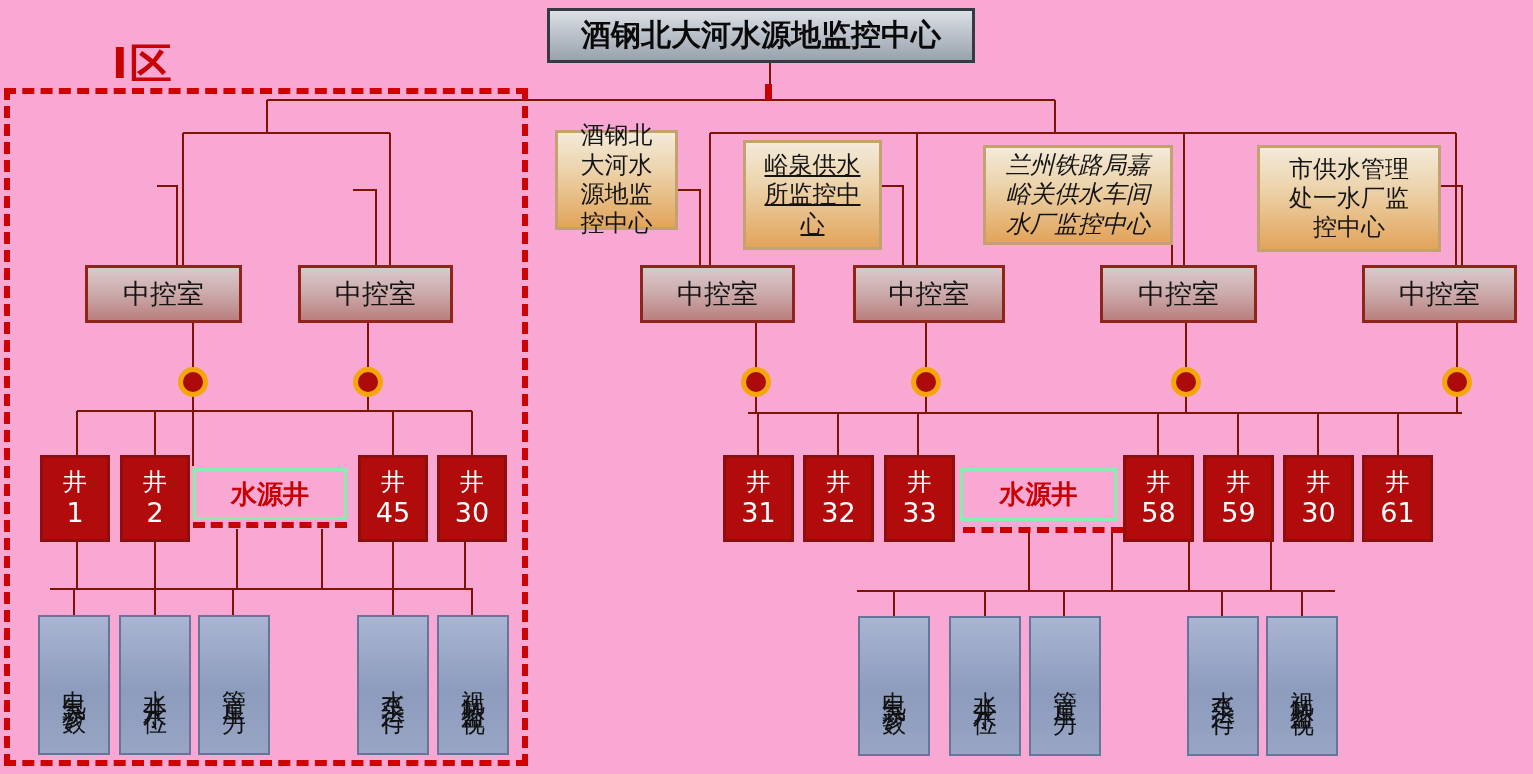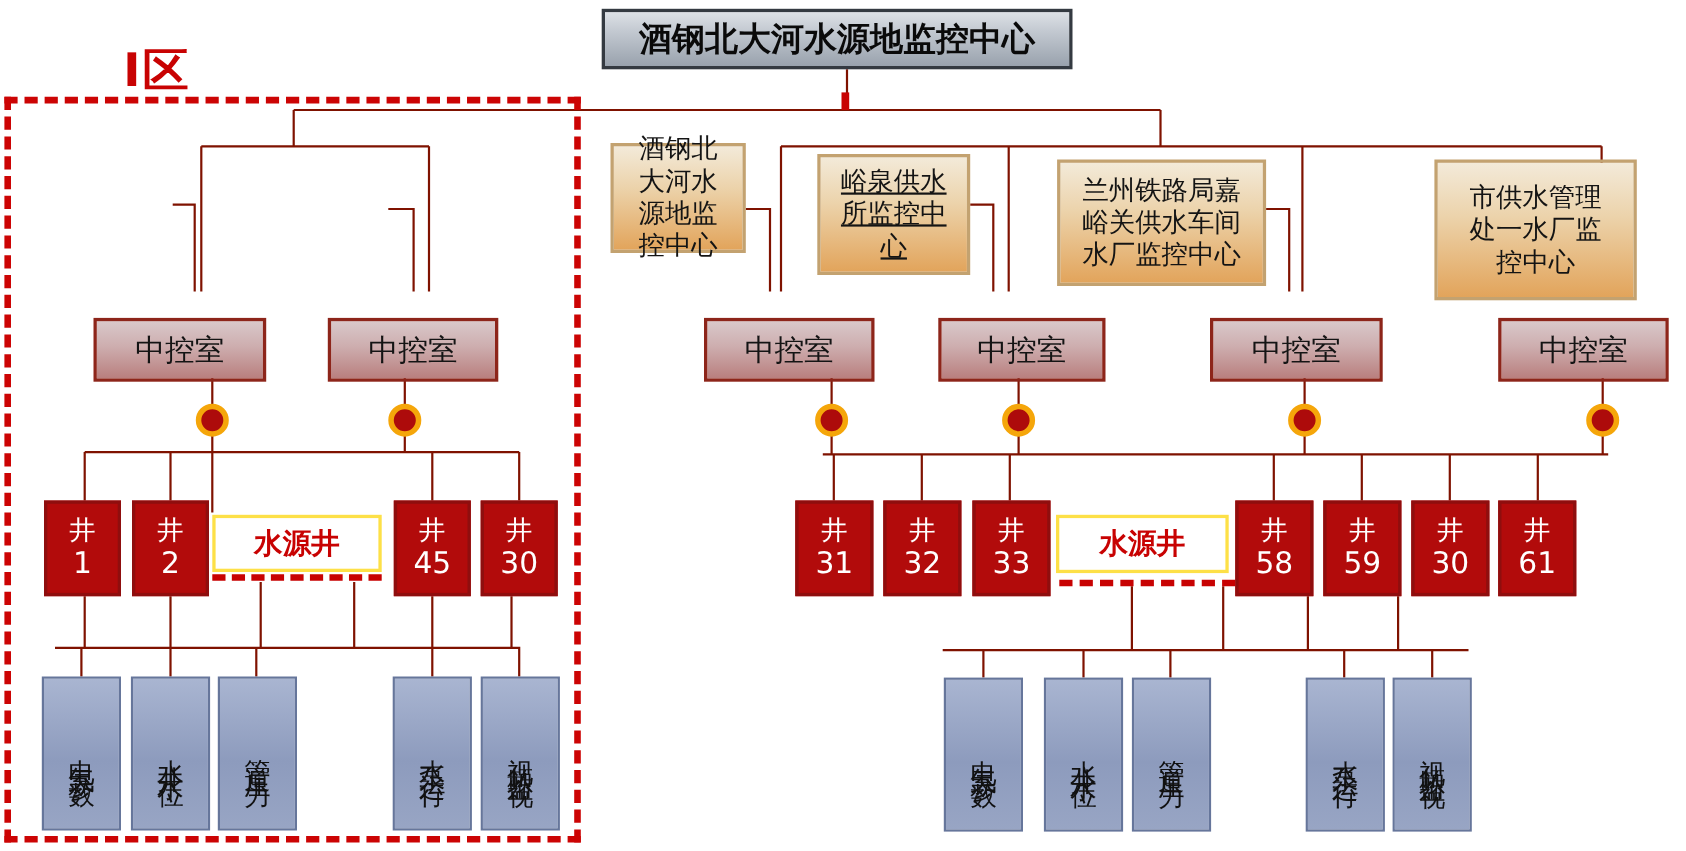--- a/index.html
+++ b/index.html
@@ -1,30 +1,30 @@
 <!DOCTYPE html>
 <html><head>
 <meta charset="utf-8">
 <style>
   html,body { margin:0; padding:0; background:#000; }
-  .stage { position:relative; width:1533px; height:774px; background:#ffffff;
+  .stage { position:relative; width:1533px; height:774px; background:#f9a8d4;
            font-family:"DejaVu Sans", sans-serif; overflow:hidden; }
   .wires { position:absolute; left:0; top:0; width:1533px; height:774px; }
   .box { position:absolute; box-sizing:border-box; display:flex;
          align-items:center; justify-content:center; text-align:center; }
   .title { border:3px solid #343a41; color:#0a0a0a; font-size:30px; font-weight:bold;
            background:linear-gradient(180deg,#dde1e6 0%,#c3c9d1 35%,#99a2ad 100%); }
   .mon { border:3px solid #c3a270; color:#141414; font-size:24px; line-height:1.22;
          background:linear-gradient(180deg,#f3ead9 0%,#ecd3ab 40%,#e2a45b 100%); }
   .ctrl { border:3px solid #8d251a; color:#141414; font-size:27px;
-          background:linear-gradient(180deg,#d9c8ca 0%,#cdadae 45%,#b97f7e 100%);margin-top:24px; }
+          background:linear-gradient(180deg,#d9c8ca 0%,#cdadae 45%,#b97f7e 100%); }
   .well { border:3px solid #8f0e0e; background:#b20b0b; color:#fff;
           flex-direction:column; font-size:24px; line-height:1.2; }
   .well .num { font-size:27px; }
-  .wsj { border:3px solid #fde047; color:#c80202; font-weight:bold; font-size:26px; }
+  .wsj { border:3px solid #86efac; color:#c80202; font-weight:bold; font-size:26px; }
   .wsj-dash { position:absolute; border-top:6px dashed #c80202; }
   .param { border:2px solid #66769b; color:#111; font-size:24px;
            writing-mode:vertical-rl; text-orientation:upright; letter-spacing:7px;
            background:linear-gradient(180deg,#a9b5d1 0%,#8d9bbd 55%,#98a5c4 100%); }
   .node { position:absolute; width:30px; height:30px; box-sizing:border-box;
           border:5px solid #f5a60a; background:#ad0b0b; border-radius:50%; }
   .zone { position:absolute; left:4px; top:88px; width:524px; height:678px;
           border:6px dashed #cc0404; box-sizing:border-box; }
   .zone-label { position:absolute; left:112px; top:36px; font-size:42px;
                 font-weight:bold; color:#c80202; letter-spacing:2px; }
@@ -53,22 +53,22 @@
   </svg>
 
   <div class="zone"></div>
   <div class="zone-label">Ⅰ区</div>
   <div class="tdash"></div>
 
   <div class="box title" style="left:547px;top:8px;width:428px;height:55px;">酒钢北大河水源地监控中心</div>
 
   <div class="box mon" style="left:555px;top:130px;width:123px;height:100px;padding:0 14px;">酒钢北大河水源地监控中心</div>
   <div class="box mon" style="left:743px;top:140px;width:139px;height:110px;padding:0 12px;text-decoration:underline;">峪泉供水所监控中心</div>
-  <div class="box mon" style="left:961px;top:145px;width:190px;height:115px;padding:0 15px;">兰州铁路局嘉峪关供水车间水厂监控中心</div>
-  <div class="box mon" style="left:1304px;top:145px;width:184px;height:128px;padding:0 22px;">市供水管理处一水厂监控中心</div>
+  <div class="box mon" style="left:983px;top:145px;width:190px;height:100px;padding:0 15px;font-style:italic;">兰州铁路局嘉峪关供水车间水厂监控中心</div>
+  <div class="box mon" style="left:1257px;top:145px;width:184px;height:107px;padding:0 22px;">市供水管理处一水厂监控中心</div>
 
   <div class="box ctrl" style="left:85px;top:265px;width:157px;height:58px;">中控室</div>
   <div class="box ctrl" style="left:298px;top:265px;width:155px;height:58px;">中控室</div>
   <div class="box ctrl" style="left:640px;top:265px;width:155px;height:58px;">中控室</div>
   <div class="box ctrl" style="left:853px;top:265px;width:152px;height:58px;">中控室</div>
   <div class="box ctrl" style="left:1100px;top:265px;width:157px;height:58px;">中控室</div>
   <div class="box ctrl" style="left:1362px;top:265px;width:155px;height:58px;">中控室</div>
 
   <div class="node" style="left:178px;top:367px;"></div>
   <div class="node" style="left:353px;top:367px;"></div>

